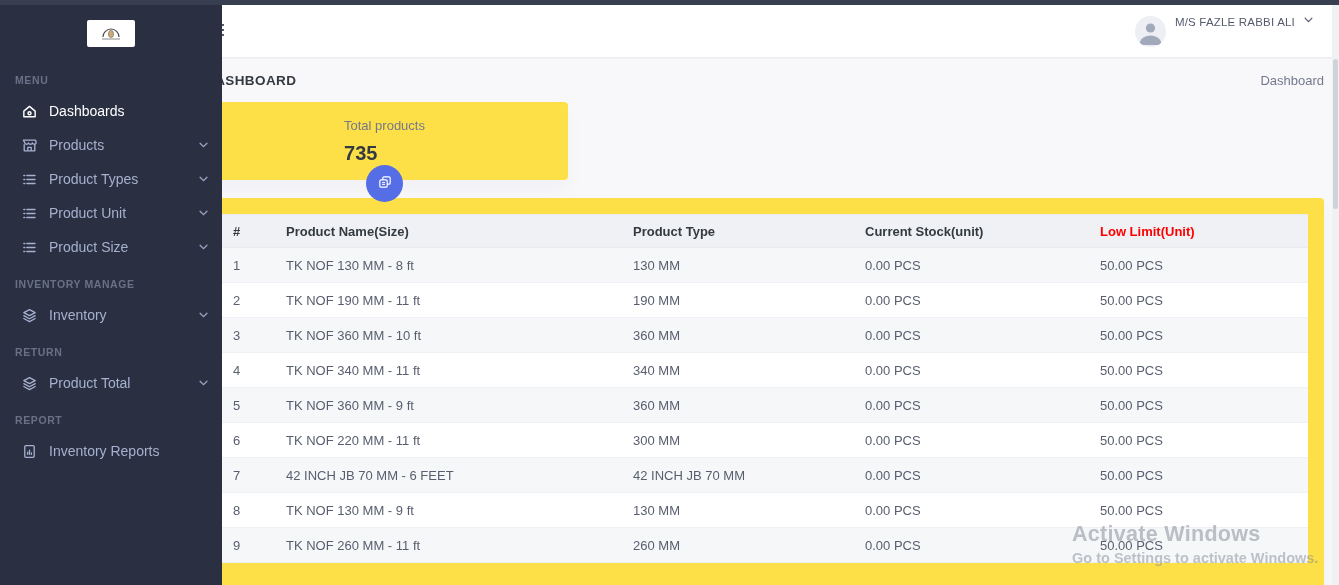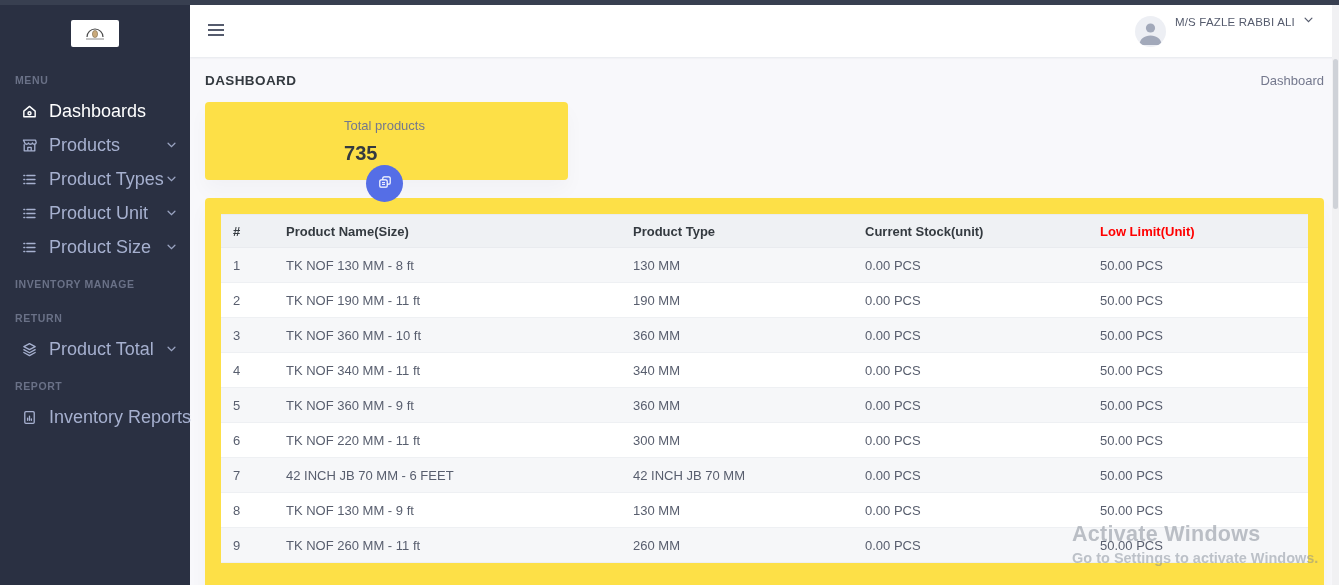--- a/index.html
+++ b/index.html
@@ -4,25 +4,25 @@
 <style>
   * { margin:0; padding:0; box-sizing:border-box; }
   html,body { background:#e8e8ec; }
   body { font-family:"Liberation Sans","DejaVu Sans",sans-serif; }
   .screen { position:relative; width:1339px; height:585px; overflow:hidden; background:#f8f8fb; }
 
   
   .top-strip { position:absolute; left:0; top:0; width:100%; height:5px; background:#383f50; z-index:30; }
 
   
-  .sidebar { position:absolute; left:0; top:0; bottom:0; width:190px; background:#2a3042; z-index:10; }
+  .sidebar { position:absolute; left:0; top:0; bottom:0; width:222px; background:#2a3042; z-index:10; }
   .logo-wrap { height:60px; display:flex; align-items:center; justify-content:center; padding-top:6px; }
   .logo-box { width:48px; height:27px; background:#ffffff; border-radius:2px; display:flex; align-items:center; justify-content:center; }
   .menu-title { padding:14px 15px 8px 15px; font-size:10.5px; font-weight:bold; letter-spacing:.6px; color:#6a7187; cursor:default; }
-  .menu-item { display:flex; align-items:center; height:34px; padding:0 14px 0 20px; color:#a6b0cf; font-size:18px; cursor:pointer; text-decoration:none; }
+  .menu-item { display:flex; align-items:center; height:34px; padding:0 14px 0 20px; color:#a6b0cf; font-size:14px; cursor:pointer; text-decoration:none; }
   .menu-item.active { color:#ffffff; }
   .mi-icon { width:18px; height:18px; margin-right:11px; display:inline-flex; align-items:center; justify-content:center; flex:0 0 18px; }
   .mi-icon svg { display:block; }
   .mi-label { flex:1 1 auto; white-space:nowrap; }
   .mi-caret { margin-left:auto; display:inline-flex; opacity:.9; }
 
   
   .main { position:absolute; left:190px; right:0; top:5px; bottom:0; }
   .topbar { height:52px; background:#ffffff; box-shadow:0 1px 2px rgba(15,34,58,.08); display:flex; align-items:center; justify-content:space-between; padding:0 18px 0 12px; position:relative; z-index:5; }
   .hamburger-btn { background:none; border:none; cursor:pointer; padding:6px; display:flex; }
@@ -144,20 +144,35 @@
         <span class="mi-label">Product Size</span>
         <span class="mi-caret">
           <svg width="9" height="6" viewBox="0 0 10 7" fill="none" stroke="currentColor" stroke-width="1.5" stroke-linecap="round">
               <path d="M1 1.4 L5 5.4 L9 1.4"></path>
             </svg>
         </span>
       </a>
 
       <div class="menu-title">INVENTORY MANAGE</div>
 
+      <a class="menu-item">
+        <span class="mi-icon">
+          <svg width="17" height="17" viewBox="0 0 18 18" fill="none" stroke="currentColor" stroke-width="1.4" stroke-linejoin="round" stroke-linecap="round">
+            <path d="M9 2.8 L15 6 L9 9.2 L3 6 Z"></path>
+              <path d="M3 9.2 L9 12.4 L15 9.2"></path>
+              <path d="M3 12.2 L9 15.4 L15 12.2"></path>
+          </svg>
+        </span>
+        <span class="mi-label">Inventory</span>
+        <span class="mi-caret">
+          <svg width="9" height="6" viewBox="0 0 10 7" fill="none" stroke="currentColor" stroke-width="1.5" stroke-linecap="round">
+              <path d="M1 1.4 L5 5.4 L9 1.4"></path>
+            </svg>
+        </span>
+      </a>
 
       <div class="menu-title">RETURN</div>
 
       <a class="menu-item">
         <span class="mi-icon">
           <svg width="17" height="17" viewBox="0 0 18 18" fill="none" stroke="currentColor" stroke-width="1.4" stroke-linejoin="round" stroke-linecap="round">
             <path d="M9 2.8 L15 6 L9 9.2 L3 6 Z"></path>
               <path d="M3 9.2 L9 12.4 L15 9.2"></path>
               <path d="M3 12.2 L9 15.4 L15 12.2"></path>
           </svg>

